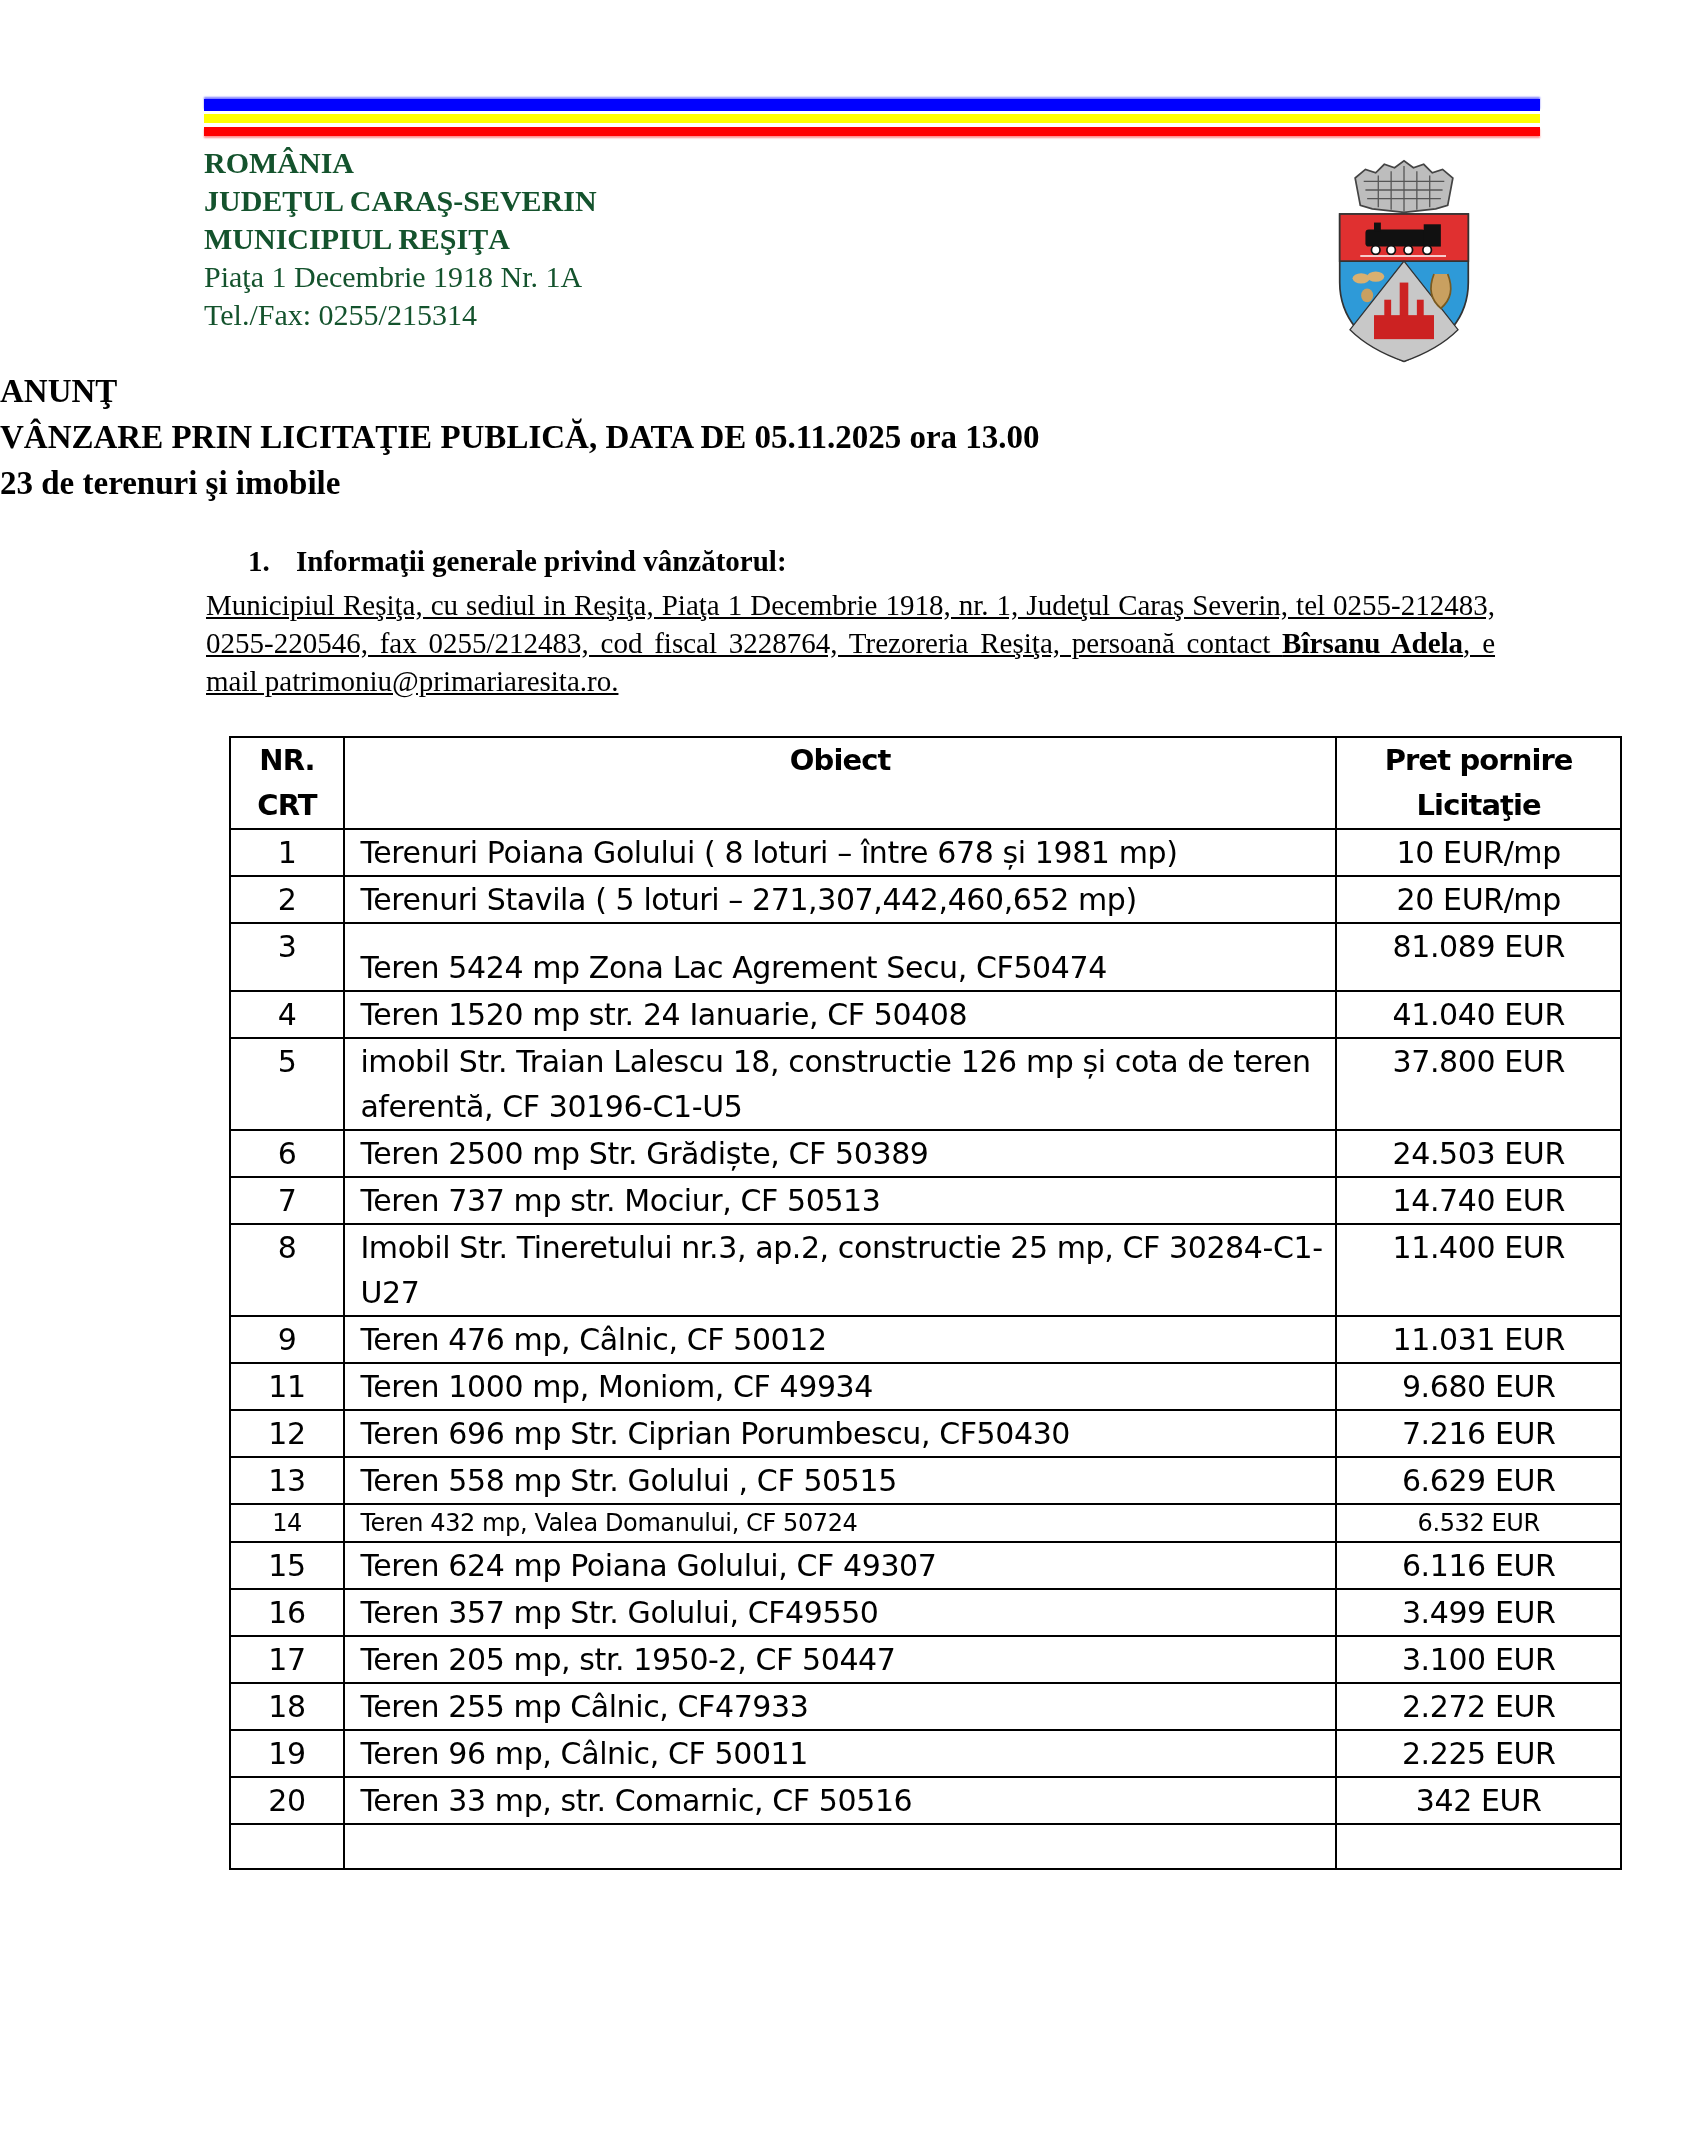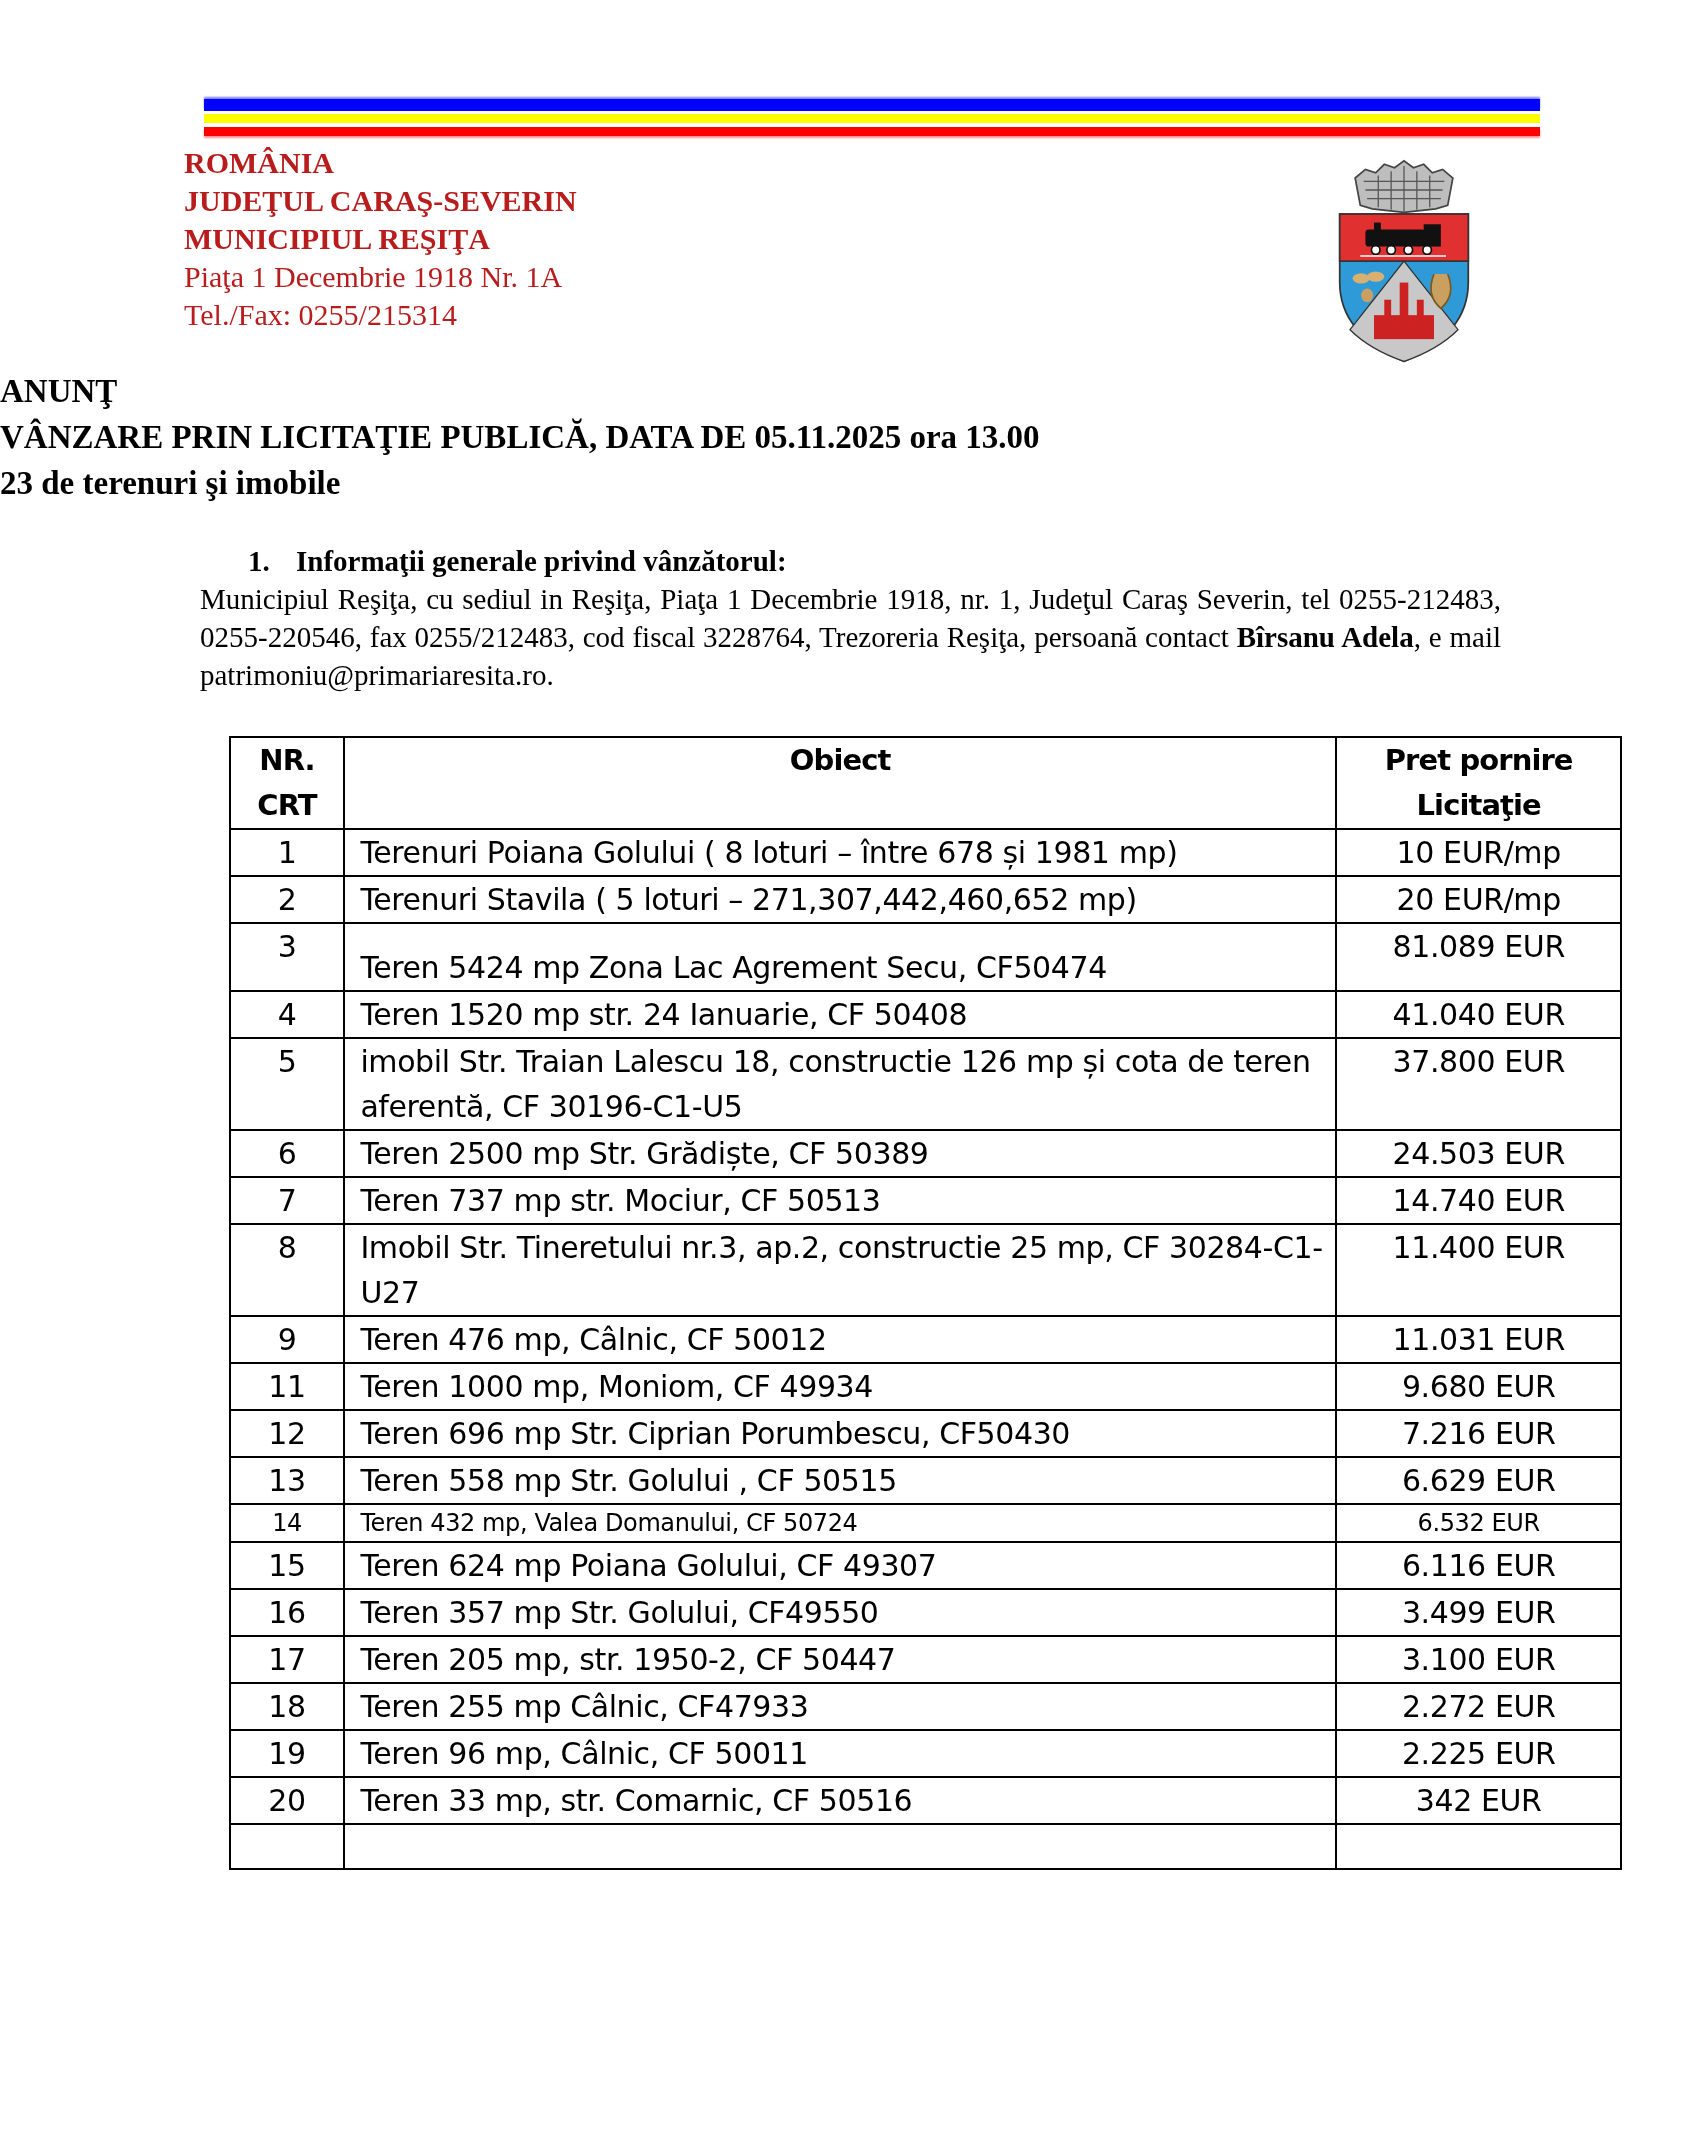--- a/index.html
+++ b/index.html
@@ -4,32 +4,32 @@
 <style>
   html, body { margin: 0; padding: 0; background: #ffffff; }
   body { width: 1703px; height: 2156px; position: relative; overflow: hidden; font-family: "Liberation Serif", serif; color: #000; }
 
   .flag { position: absolute; left: 204px; width: 1336px; }
   .flag .stripe { position: absolute; left: 0; width: 100%; }
   .flag .blue { top: 99px; height: 12px; background: #0000ff; box-shadow: 0 -1.7px 1.7px #8080ff; }
   .flag .yellow { top: 114px; height: 8.6px; background: #ffff00; }
   .flag .red { top: 127px; height: 9.4px; background: #ff0000; box-shadow: 0 1.7px 1.7px #ff9090; }
 
-  .letterhead { position: absolute; left: 184px; top: 144px; color: #b91c1c; font-family: "Liberation Serif", serif; font-size: 30px; line-height: 38px; }
+  .letterhead { position: absolute; left: 204px; top: 144px; color: #14532d; font-family: "Liberation Serif", serif; font-size: 30px; line-height: 38px; }
   .letterhead .b { font-weight: bold; }
 
   .crest { position: absolute; left: 1331px; top: 154px; width: 146px; height: 210px; }
 
   .title-block { position: absolute; left: 0; width: 1703px; top: 368px; text-align: left; font-weight: bold; font-size: 33px; line-height: 46px; }
   .title-block div { white-space: nowrap; }
 
   .info { position: absolute; left: 200px; top: 542px; width: 1301px; font-size: 29px; line-height: 38px; }
   .info .heading { font-weight: bold; padding-left: 48px; }
   .info .heading .num { display: inline-block; width: 48px; }
-  .info p { margin: 0; text-align: justify; text-align-last: left; }
+  .info p { margin: 6px; text-align: justify; text-align-last: left; text-decoration: underline; }
 
   table.lots { position: absolute; left: 185px; top: 736px; width: 1393px; border-collapse: collapse; font-family: "DejaVu Sans", sans-serif; margin-left: 44px; }
   table.lots th, table.lots td { border: 2.6px solid #000; padding: 0; vertical-align: top; }
   table.lots th { font-weight: bold; font-size: 29px; line-height: 45px; text-align: center; height: 89px; letter-spacing: -0.9px; }
   table.lots td { font-size: 30px; line-height: 45px; letter-spacing: -0.4px; }
   table.lots td.nr { width: 112px; text-align: center; }
   table.lots td.obj { width: 975px; padding-left: 15.4px; }
   table.lots td.price { text-align: center; }
   table.lots tr.single td { height: 43px; }
   table.lots tr.r3 td { height: 51px; }

